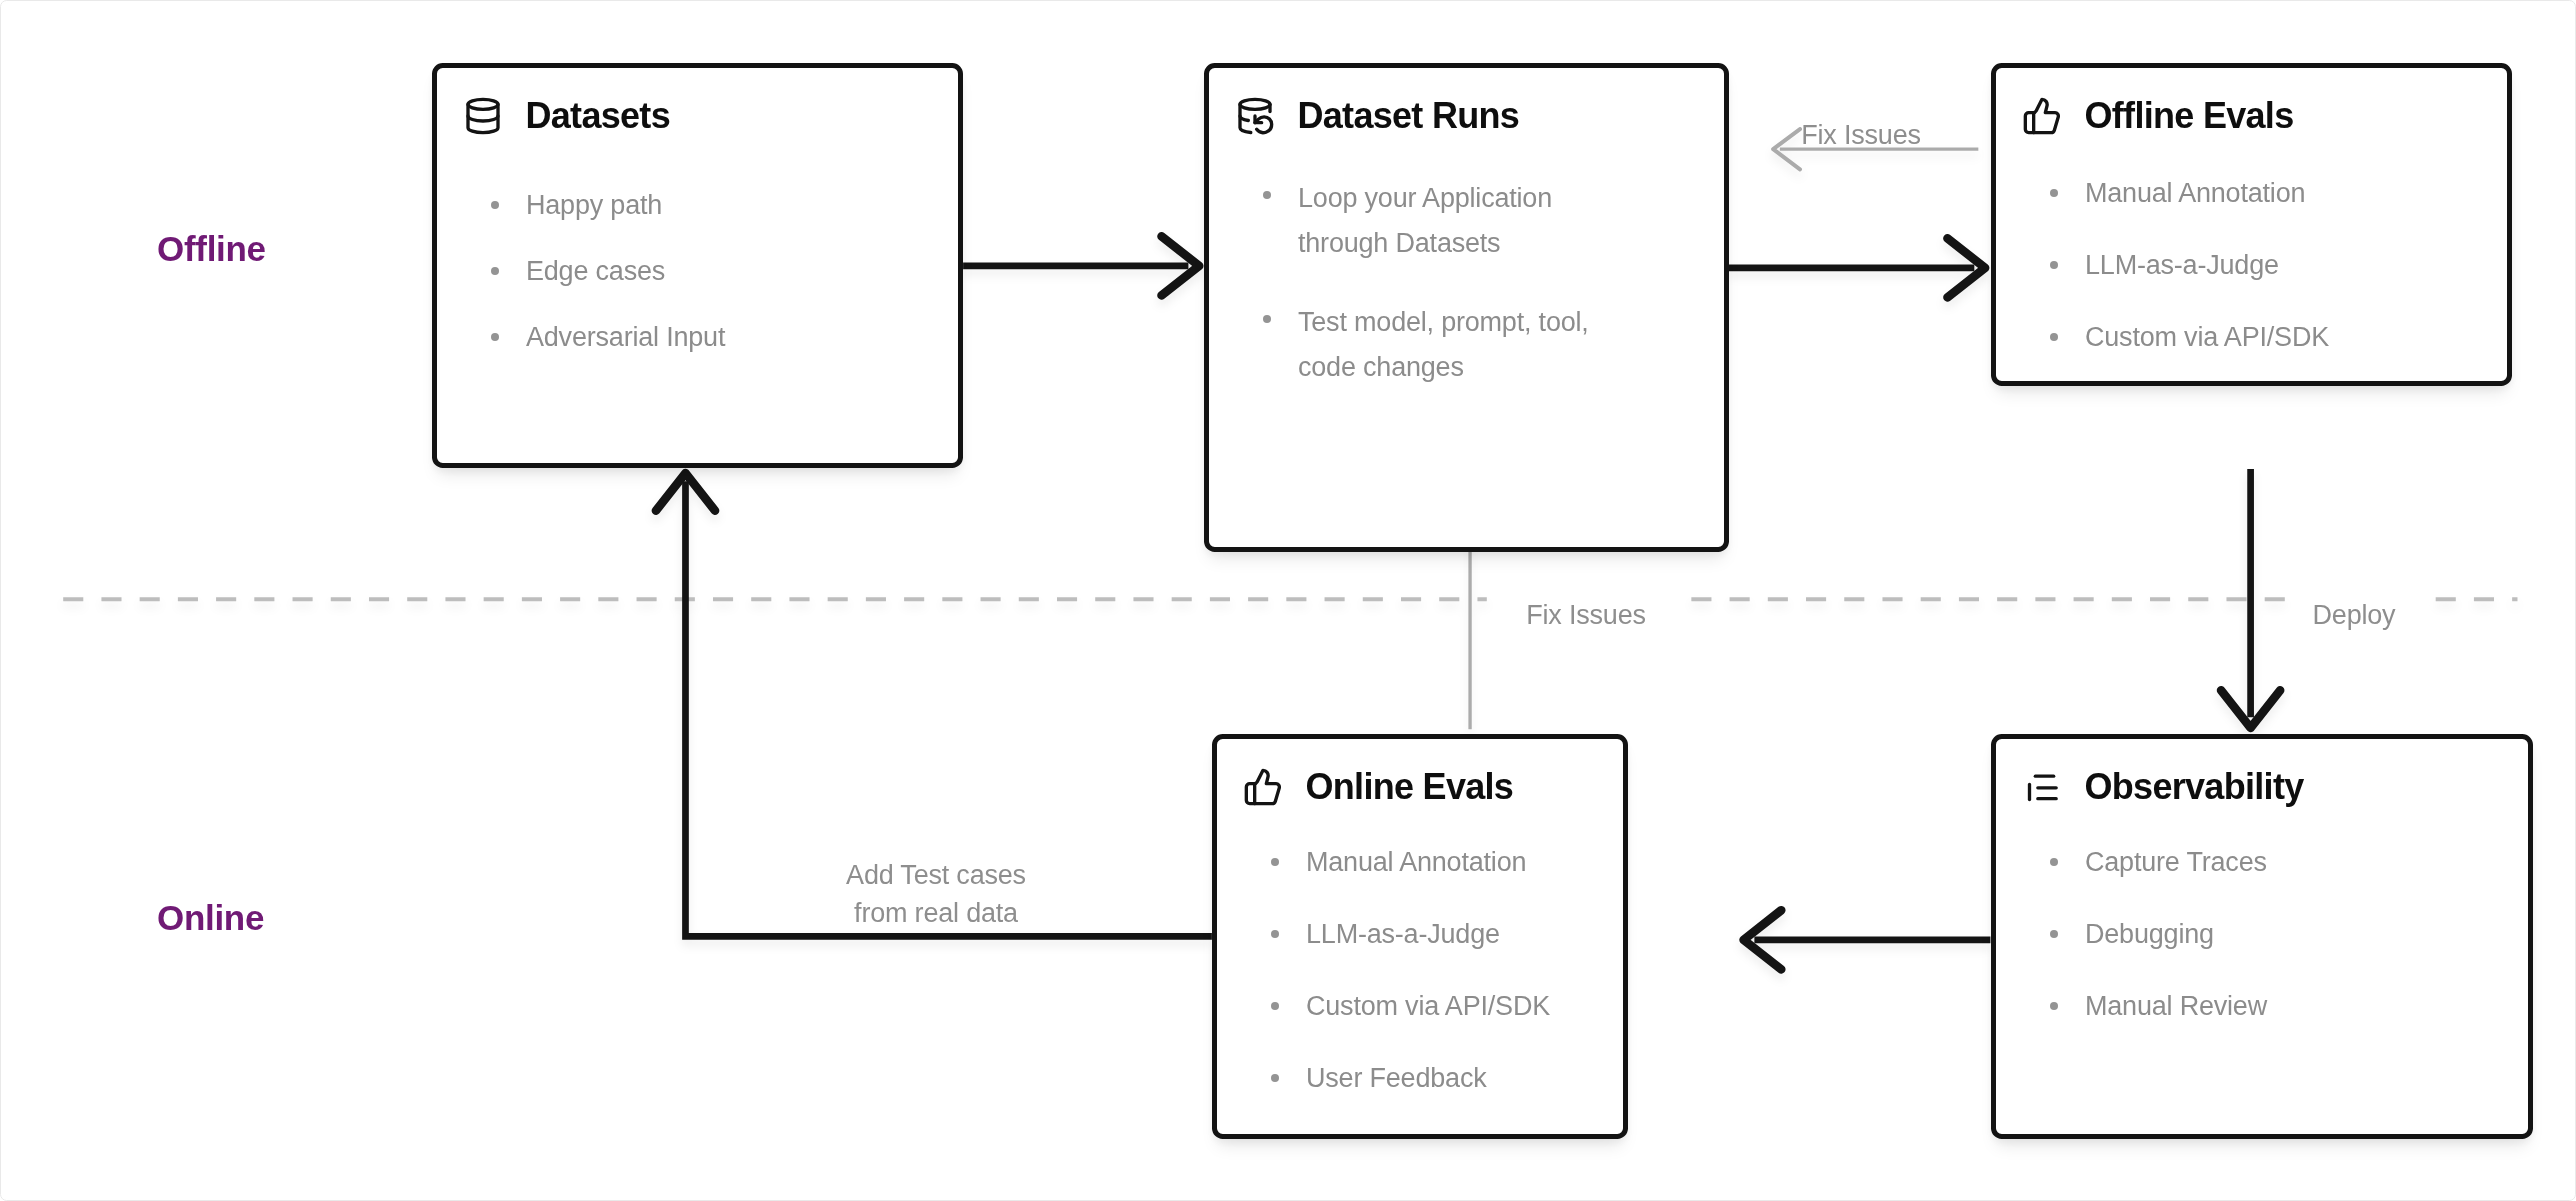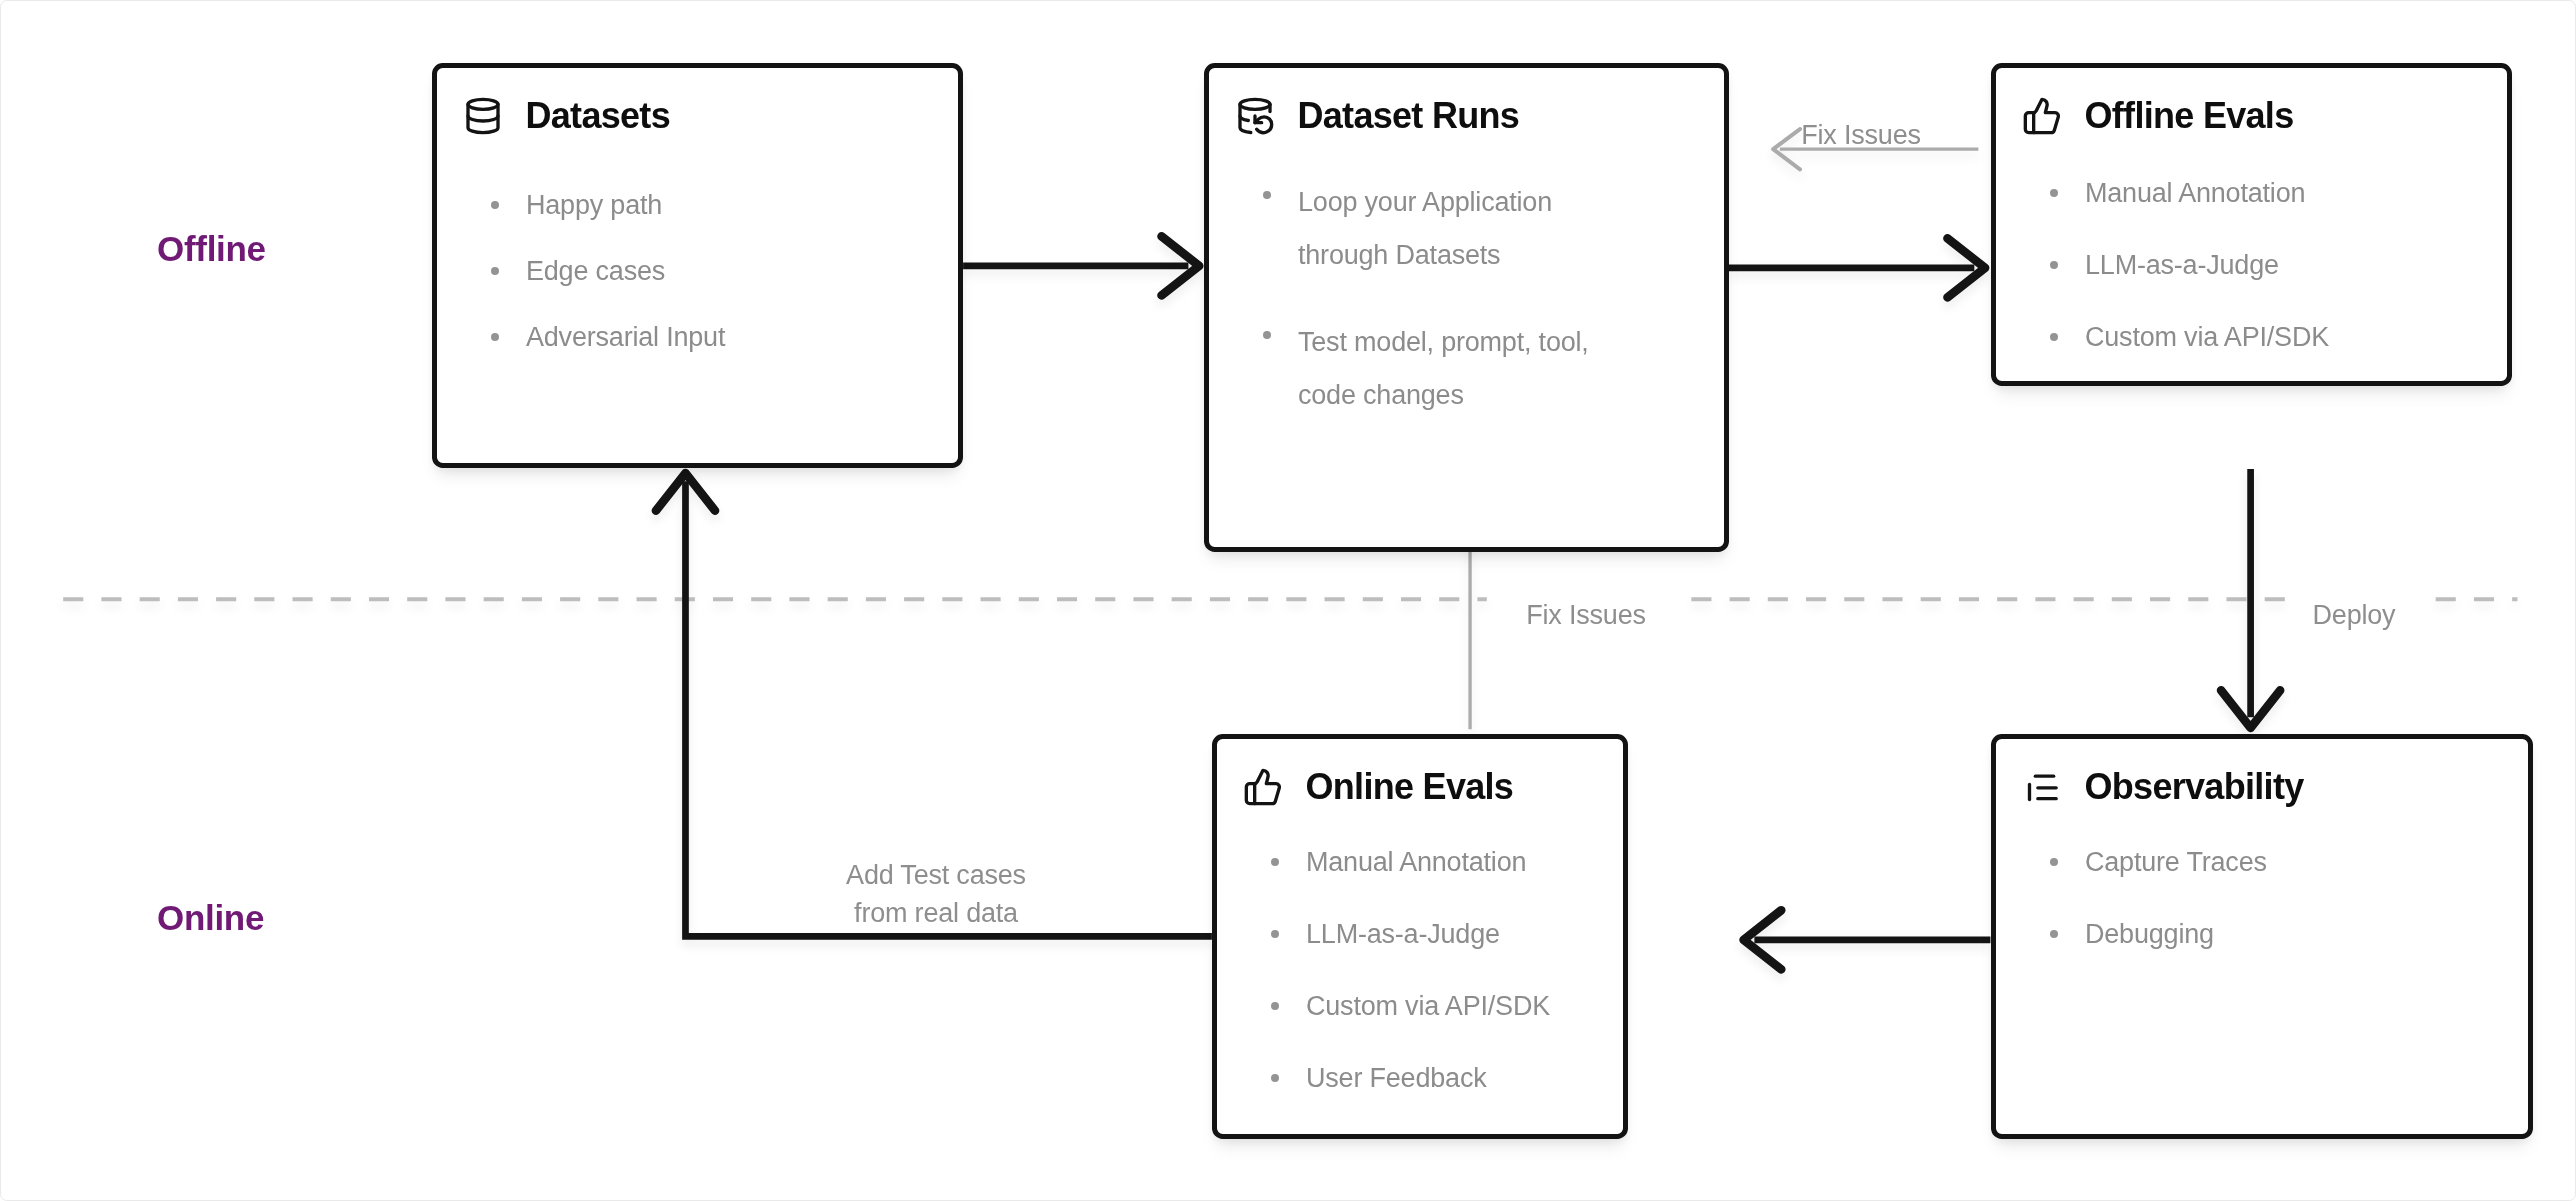--- a/index.html
+++ b/index.html
@@ -28,21 +28,21 @@
   ul.bullets{list-style:none;margin:3px;padding:0;position:absolute;left:86px;right:16px;}
   li.bullet{
     position:relative;font-size:27px;line-height:35px;color:#8c8c8c;
     white-space:pre-line;letter-spacing:-0.2px;
   }
   li.bullet::before{
     content:"";position:absolute;left:-35px;top:13.4px;width:8px;height:8px;
     border-radius:50%;background:#949494;
   }
   .bullets-datasets{top:117px;}      .bullets-datasets li{margin-bottom:31px;}
-  .bullets-runs{top:105px;}          .bullets-runs li{margin-bottom:34px;line-height:53px;}
+  .bullets-runs{top:105px;}          .bullets-runs li{margin-bottom:34px;line-height:45px;}
   .bullets-runs li::before{top:15.4px;}
   .bullets-offline{top:105px;}       .bullets-offline li{margin-bottom:37px;}
   .bullets-online{top:103px;}        .bullets-online li{margin-bottom:37px;}
   .bullets-observability{top:103px;} .bullets-observability li{margin-bottom:37px;}
 
   
   .side-label{position:absolute;left:156px;font-size:35px;font-weight:700;color:#701a75;letter-spacing:-0.3px;}
   #offline-label{top:228px;}
   #online-label{top:897px;}
 
@@ -195,17 +195,18 @@
         <path d="M8 5.5h11"></path>
         <path d="M4.5 10.5v9"></path>
         <path d="M9.5 12.5h11"></path>
         <path d="M9.5 19h11"></path>
       </svg>
       <span class="box-title">Observability</span>
     </div>
     <ul class="bullets bullets-observability">
       <li class="bullet">Capture Traces</li>
       <li class="bullet">Debugging</li>
+      <li class="bullet">Manual Review</li>
     </ul>
   </section>
 
 </div>
 
 
 </body></html>

